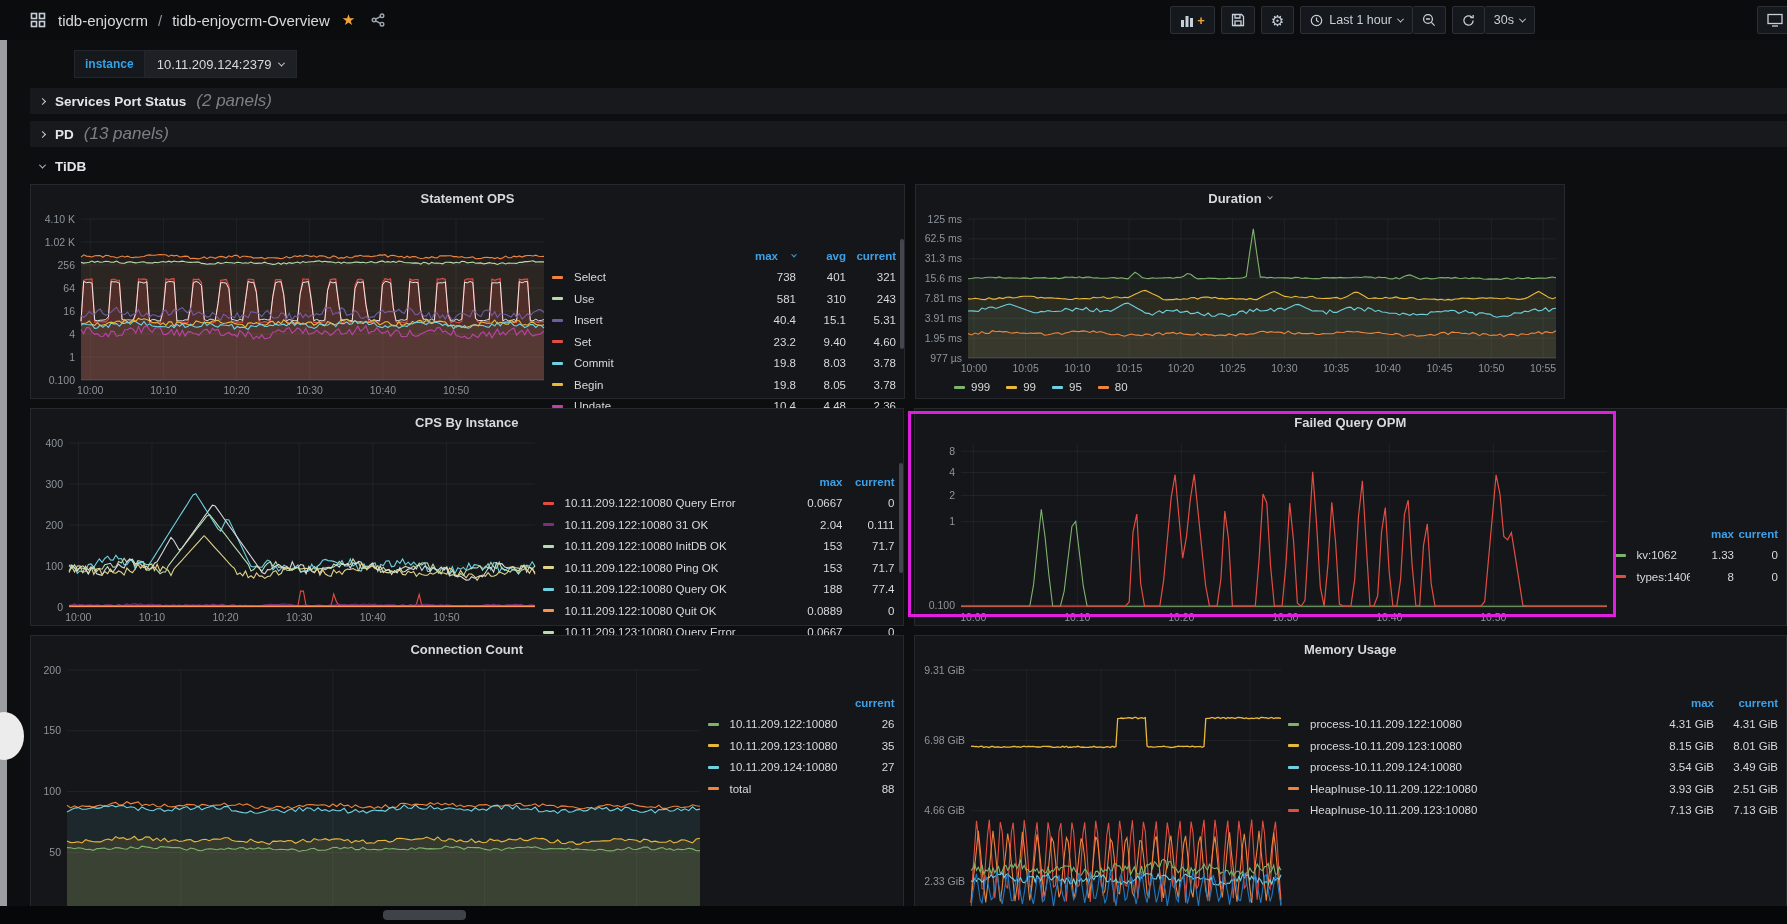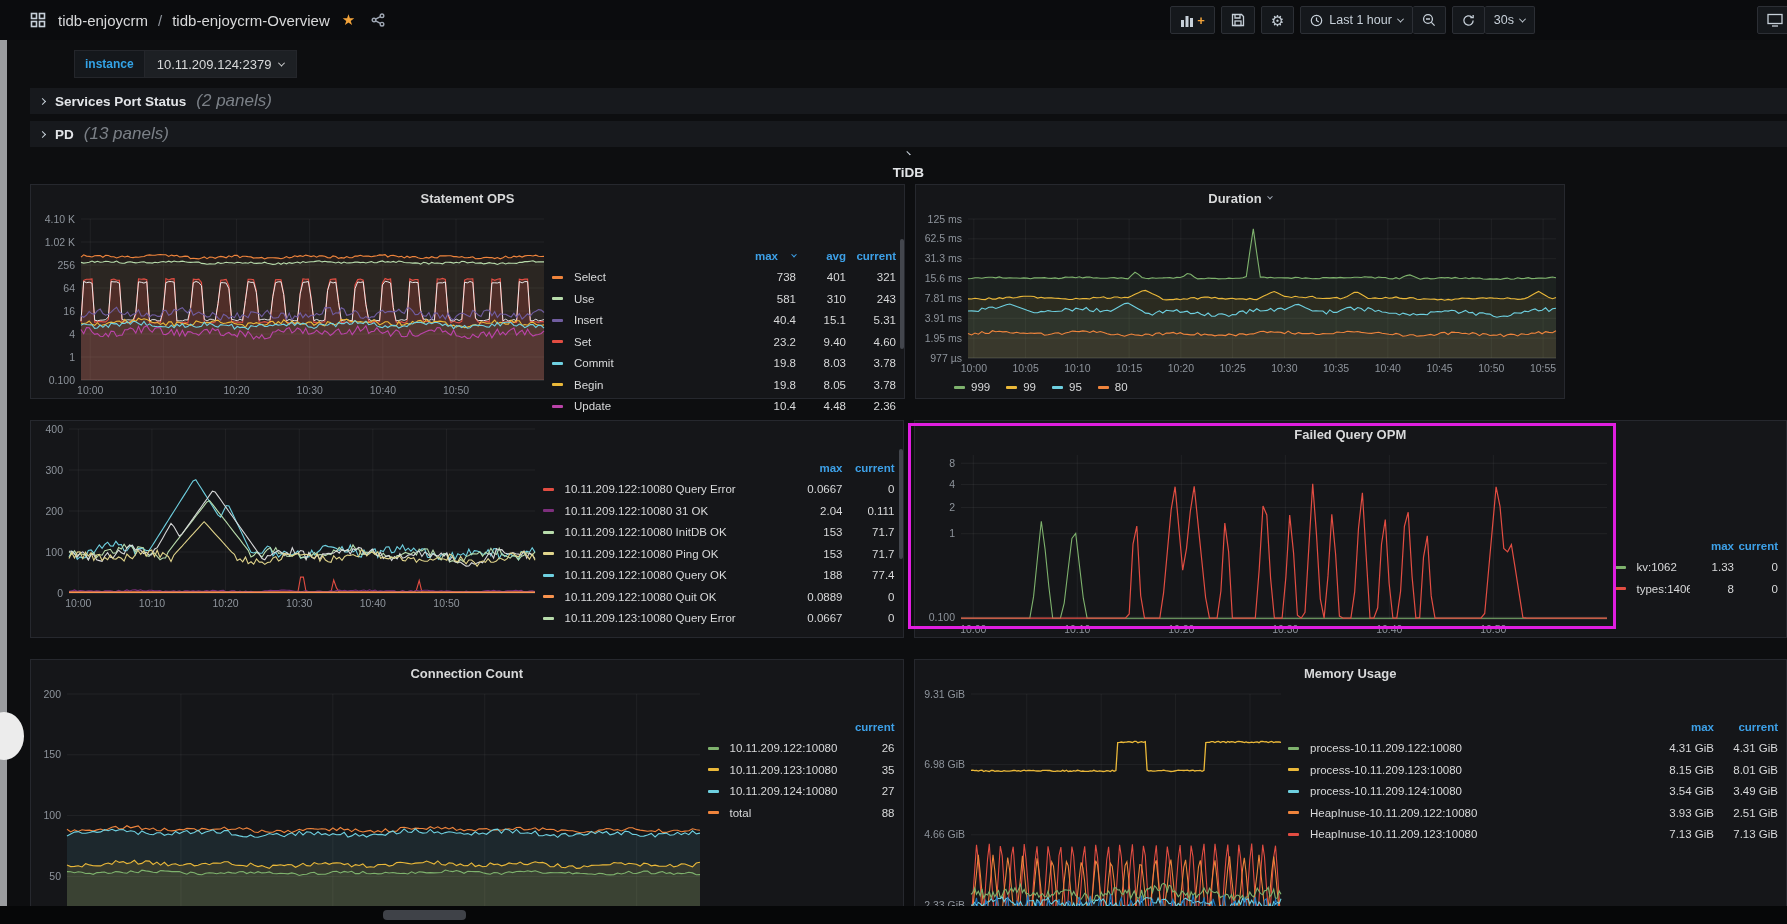--- a/index.html
+++ b/index.html
@@ -25,26 +25,26 @@
   .tv-btn { margin-left:216px; margin-right:-16px; }
   
   .dash { padding:10px 0 0 30px; }
   .varrow { display:flex; align-items:center; margin-bottom:10px;padding-left:44px; }
   .var-label { height:28px; display:flex; align-items:center; padding:0 10px; background:#15181c;
     border:1px solid #24262b; color:#33a2e5; font-size:12px; font-weight:bold; }
   .var-value { height:28px; display:flex; align-items:center; gap:8px; padding:0 12px; background:#1d2024;
     border:1px solid #24262b; border-left:none; color:#d8d9da; font-size:13px; cursor:pointer; }
   .srow { height:26px; display:flex; align-items:center; gap:10px; background:#17191d; margin:0 0 7px 0;
     padding:0 10px; cursor:pointer; }
-  .srow.plain { background:transparent;flex-direction:column; }
+  .srow.plain { background:transparent; }
   .srow .stitle { font-size:13.5px; font-weight:bold; color:#e3e5e8; }
   .srow .scount { font-size:17px; font-style:italic; color:#7b8087; }
   .srow .chev { color:#c7d0d9; }
   
-  .prow { display:flex; gap:10px; margin-bottom:21px; }
+  .prow { display:flex; gap:10px; margin-bottom:9px; }
   .panel { background:#151619; border:1px solid #26282e; position:relative; display:flex; flex-direction:column; }
   .row1 .panel { height:215px; }
   .row2 .panel { height:218px; }
   .row3 .panel { height:282px; }
   .p-title { height:26px; flex:none; display:flex; align-items:center; justify-content:center; gap:6px;
     font-size:13px; font-weight:bold; color:#d8d9da; cursor:pointer; }
   .p-title .chev { width:4px; height:4px; color:#9fa7b3; }
   .p-body { flex:1; display:flex; min-height:0; }
   .p-body.col { flex-direction:column; }
   .plot { flex:1; position:relative; min-width:0; }
@@ -359,20 +359,21 @@
               <span class="lswatch" style="background: rgb(239, 132, 60);"></span>
               <span>80</span>
             </span>
           </div>
       </div>
     </div>
   </div>
 
   <div class="prow row2">
     <div class="panel" style="width:875px;">
+      <div class="p-title">CPS By Instance</div>
       <div class="p-body">
         <div class="plot">
             <svg width="512" height="190">
               <line x1="38" y1="8" x2="504" y2="8" stroke="rgba(255,255,255,0.06)" stroke-width="1"></line>
               <text x="32" y="11.5" fill="#8e949c" font-size="10.5" text-anchor="end">400</text>
               <line x1="38" y1="49" x2="504" y2="49" stroke="rgba(255,255,255,0.06)" stroke-width="1"></line>
               <text x="32" y="52.5" fill="#8e949c" font-size="10.5" text-anchor="end">300</text>
               <line x1="38" y1="90" x2="504" y2="90" stroke="rgba(255,255,255,0.06)" stroke-width="1"></line>
               <text x="32" y="93.5" fill="#8e949c" font-size="10.5" text-anchor="end">200</text>
               <line x1="38" y1="131" x2="504" y2="131" stroke="rgba(255,255,255,0.06)" stroke-width="1"></line>

